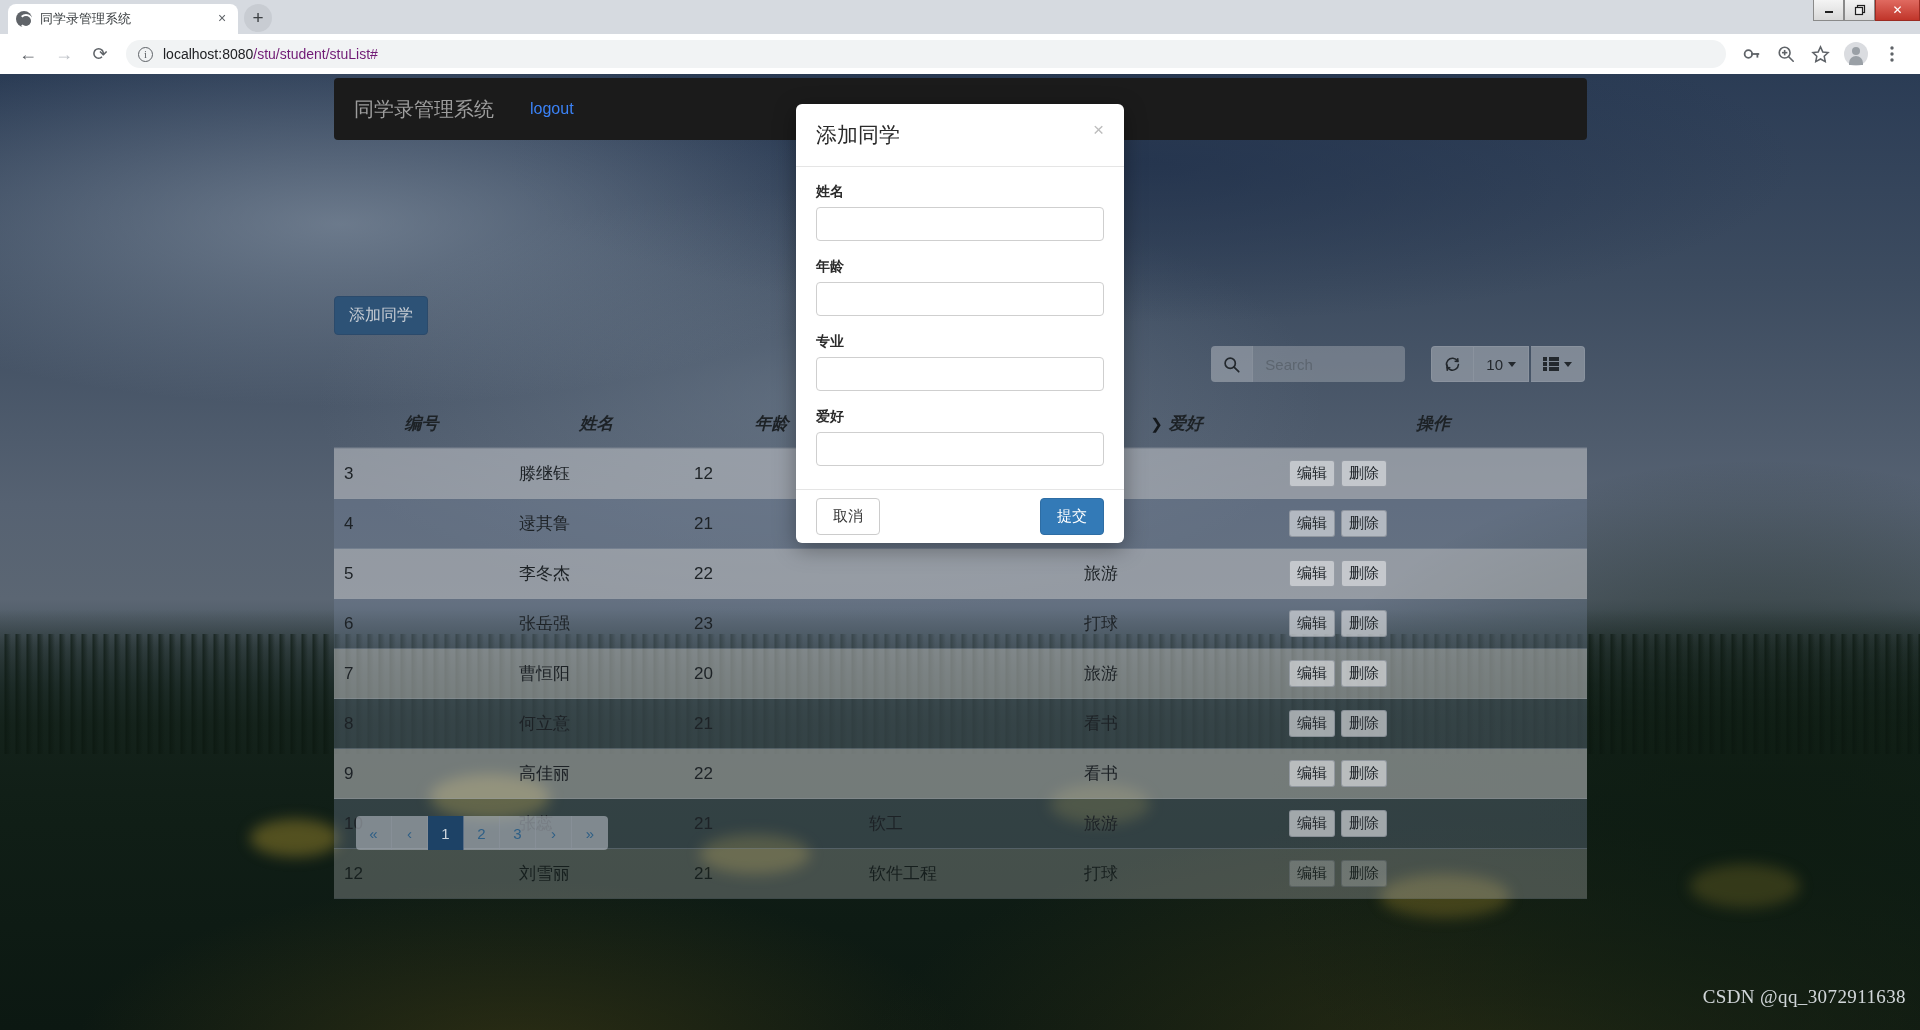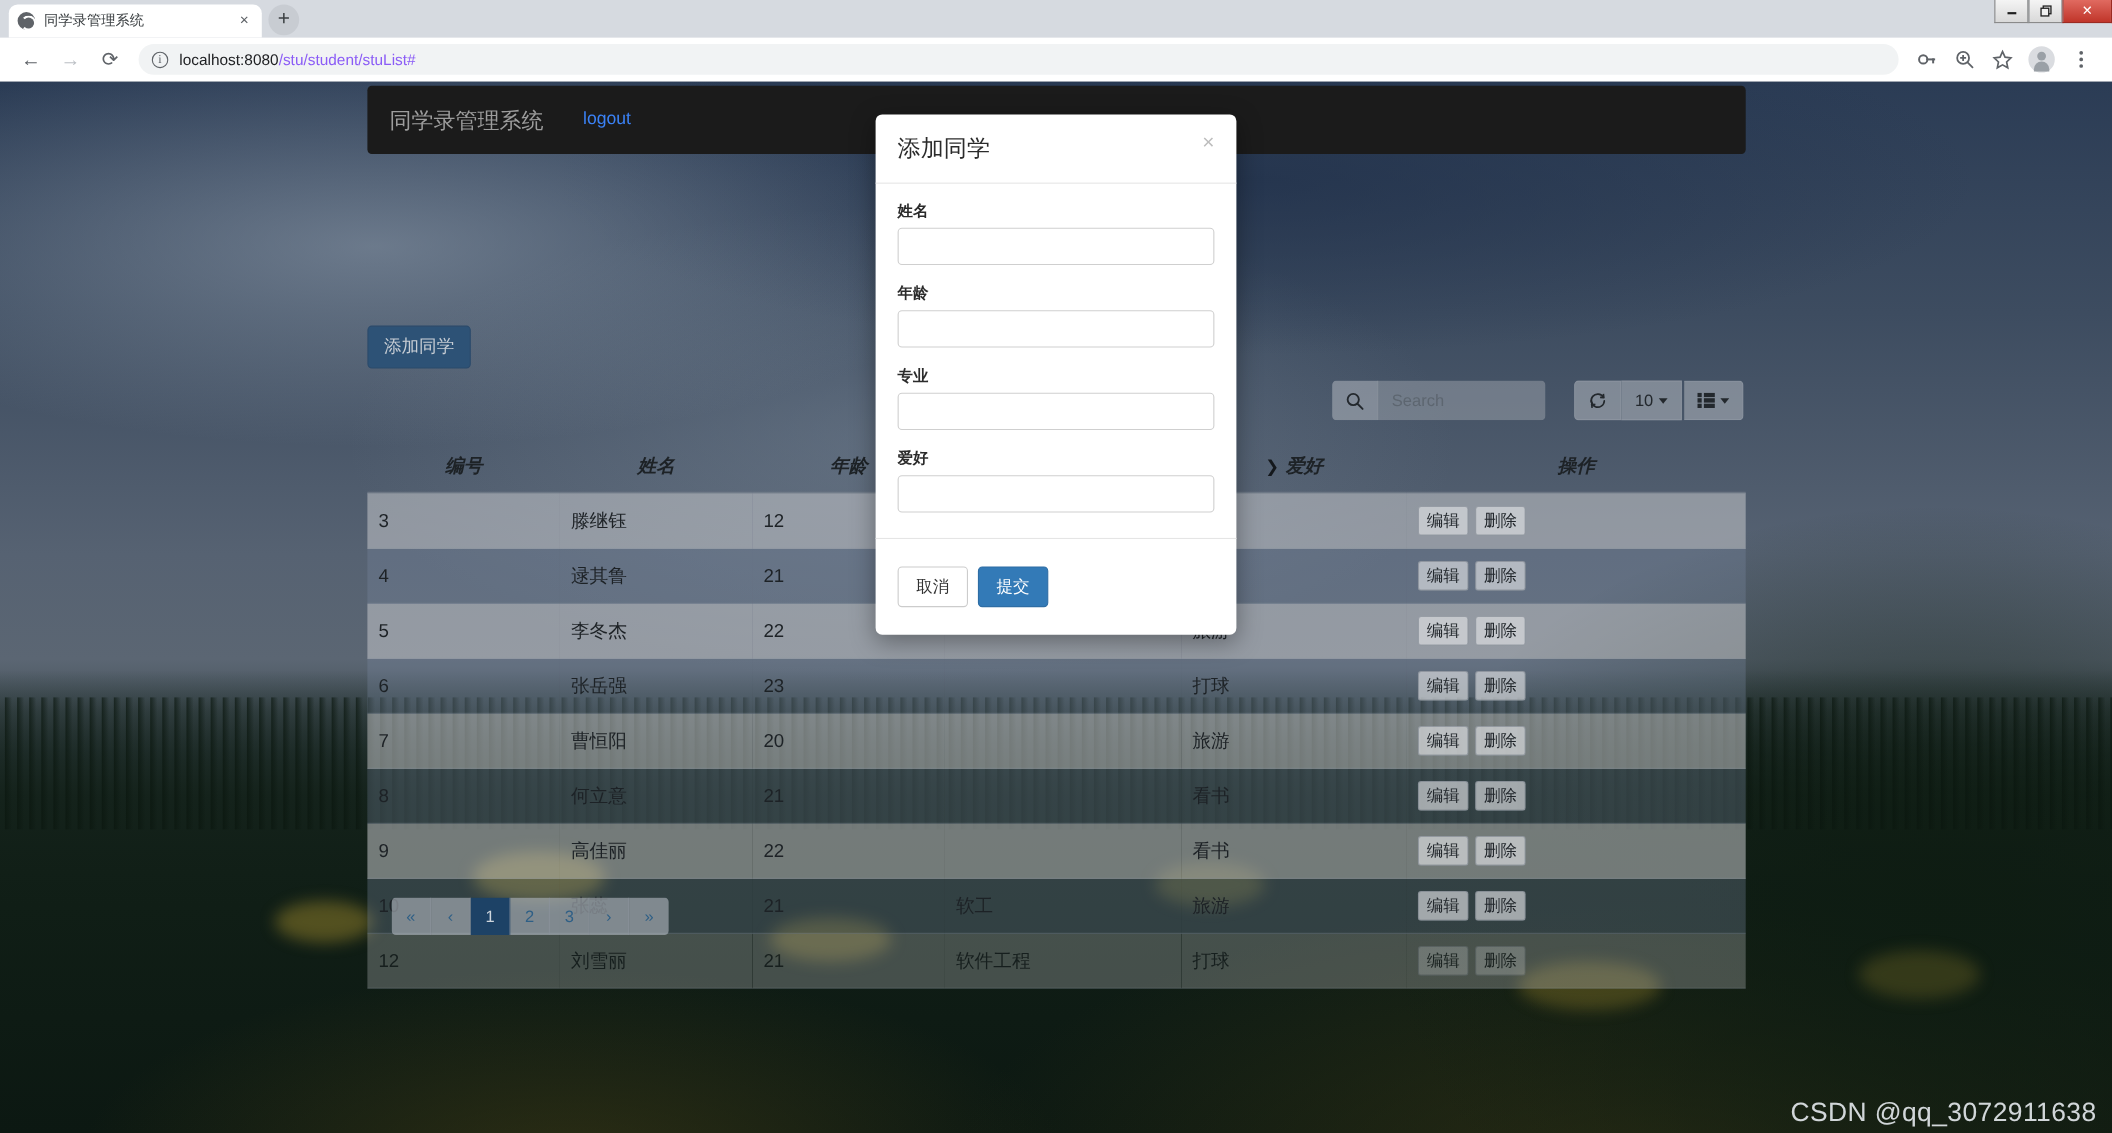--- a/index.html
+++ b/index.html
@@ -111,21 +111,21 @@
   .info-circle {
     width: 15px; height: 15px; border-radius: 50%;
     border: 1.5px solid #5f6368;
     color: #5f6368; font-size: 11px;
     line-height: 12px; text-align: center;
     font-family: "Liberation Serif", serif;
     flex: 0 0 15px;
   }
   .url { font-size: 14px; color: #202124; }
   .url .host { color: #202124; }
-  .url .path { color: #8b5cf6; }
+  .url .path { color: #701a75; }
   .chrome-right { display: flex; align-items: center; gap: 2px; }
   .avatar-circle {
     width: 24px; height: 24px; border-radius: 50%;
     background: #dadce0; margin: 0 6px;
     position: relative;
   }
   .avatar-circle::before {
     content: ""; position: absolute;
     left: 8px; top: 5px; width: 8px; height: 8px;
     border-radius: 50%; background: #9aa0a6;
@@ -352,23 +352,23 @@
     width: 100%; height: 34px;
     border: 1px solid #cfcfcf;
     border-radius: 4px;
     background: #fff;
     outline: none;
     padding: 0 10px;
     font-size: 14px;
     color: #2b2b2b;
   }
   .modal-footer {
-    padding: 25px 20px;
+    padding: 8px 20px;
     border-top: 1px solid #e5e5e5;
-    display: flex; justify-content: flex-start; gap: 9px;
+    display: flex; justify-content: space-between; gap: 9px;
   }
   .btn {
     font-size: 15px;
     padding: 8px 16px;
     border-radius: 4px;
     cursor: pointer;
   }
   .btn-default {
     background: #fff;
     border: 1px solid #cccccc;
@@ -376,26 +376,27 @@
   }
   .btn-primary {
     background: #337ab7;
     border: 1px solid #2e6da4;
     color: #ffffff;
   }
 
   
   .watermark {
     position: absolute;
-    right: 14px; bottom: 4px;
-    font-size: 24px;
+    right: 14px; bottom: 22px;
+    font-size: 19px;
     color: rgba(226,230,234,0.92);
     letter-spacing: 0.4px;
     z-index: 25;
     pointer-events: none;
+    font-family: Liberation Serif, serif;
   }
 </style>
 </head>
 <body>
 
 <div id="app">
 
   <div class="viewport">
     <div class="bg-photo"></div>
     <div class="bg-canopy"></div>

